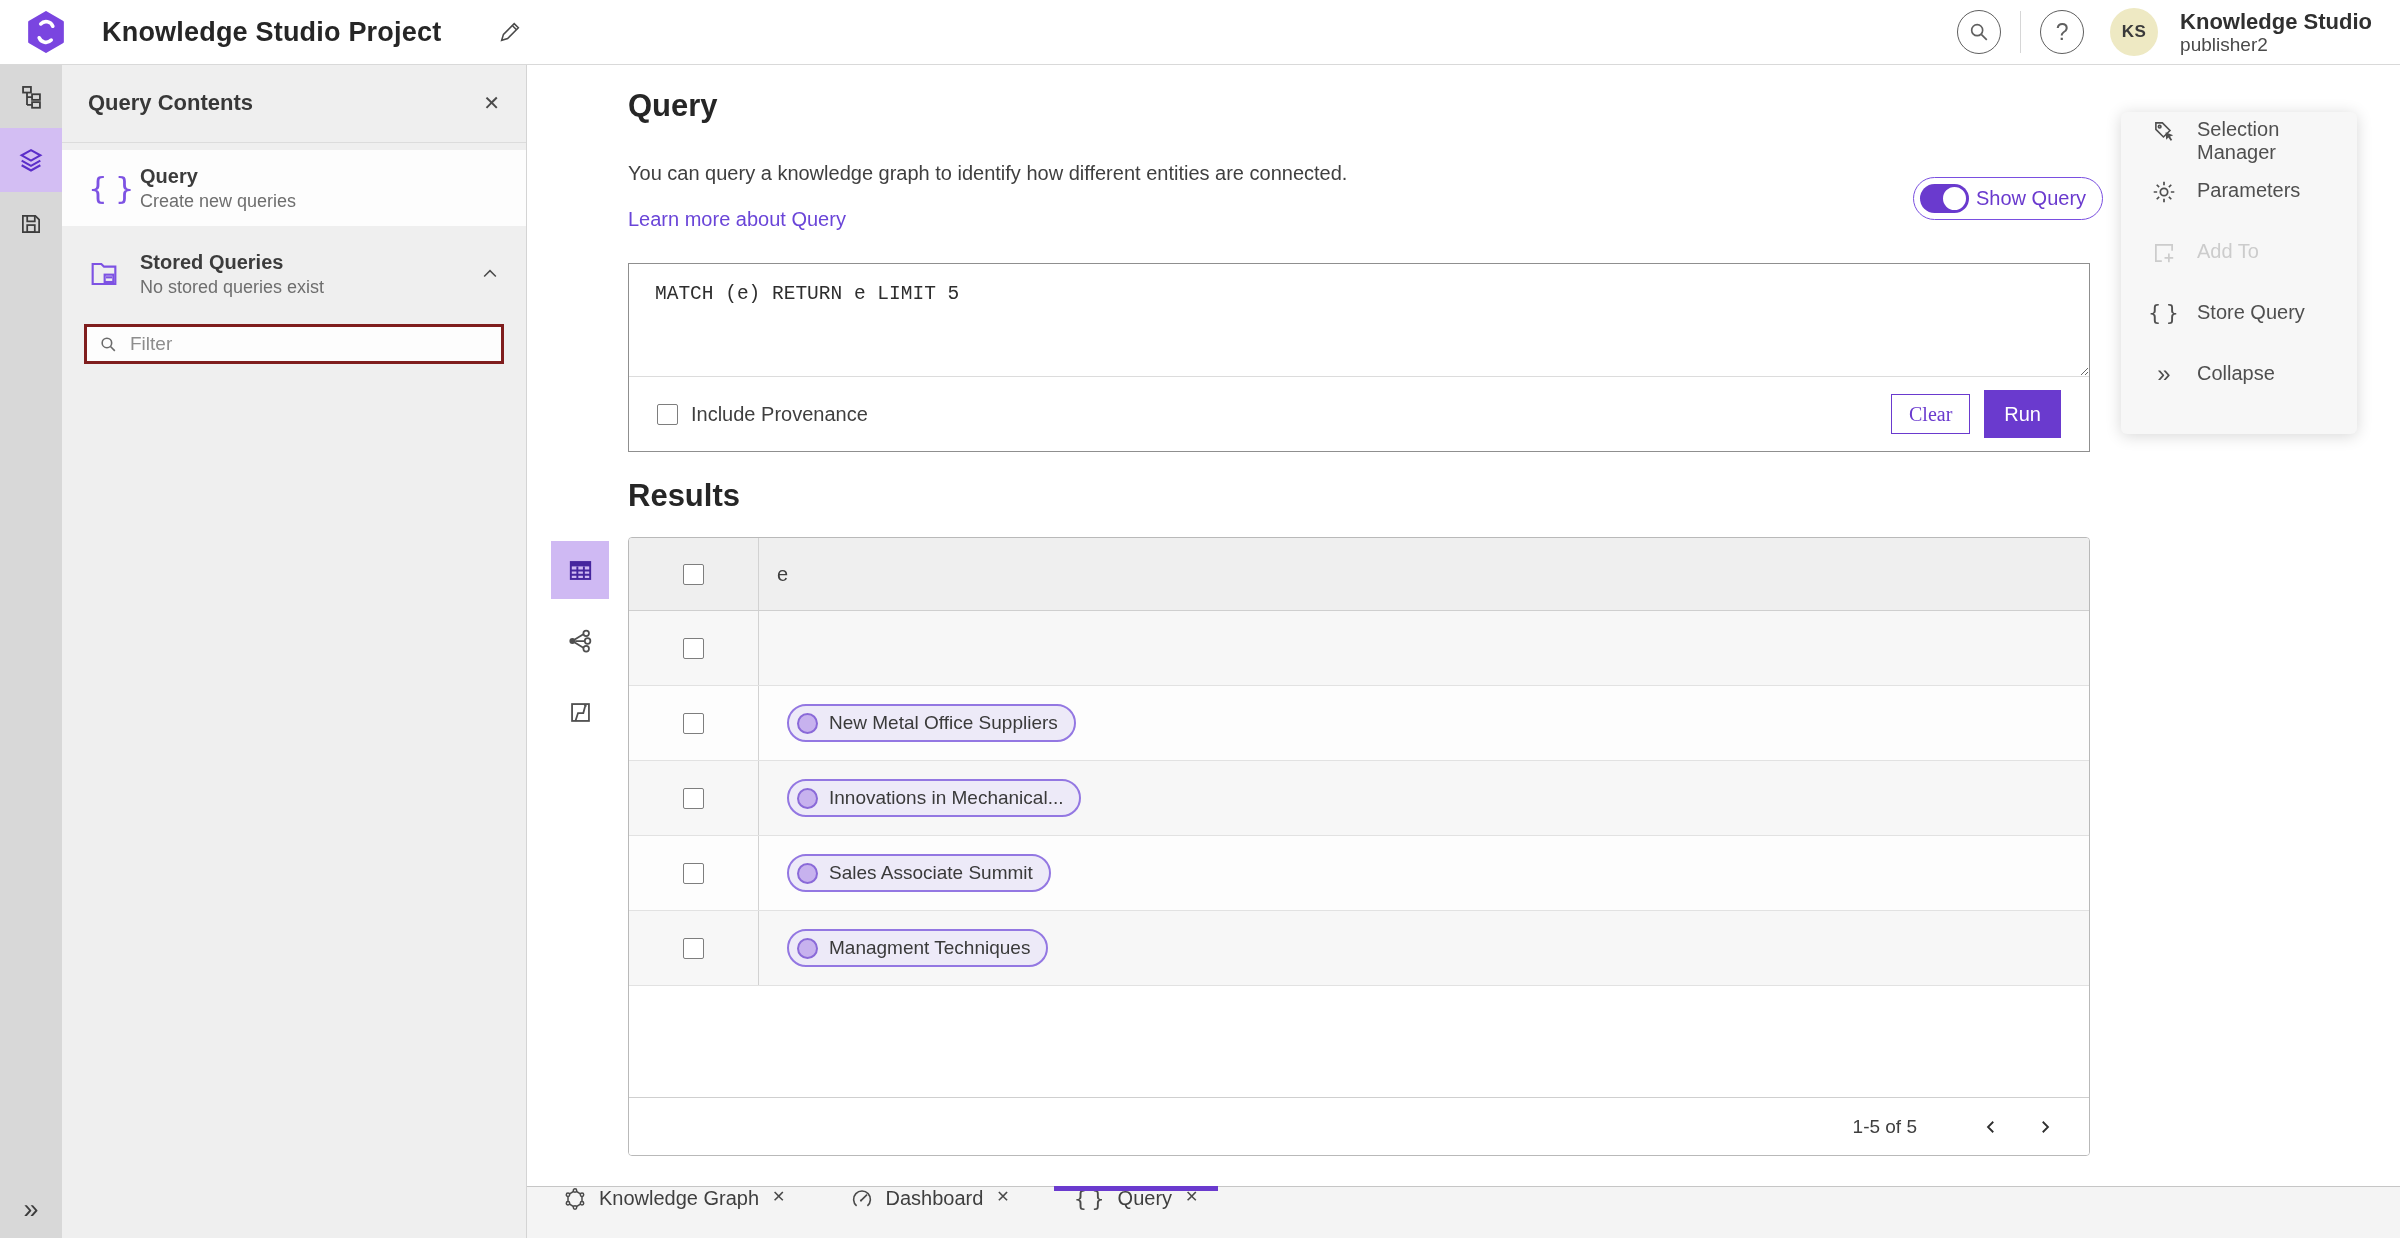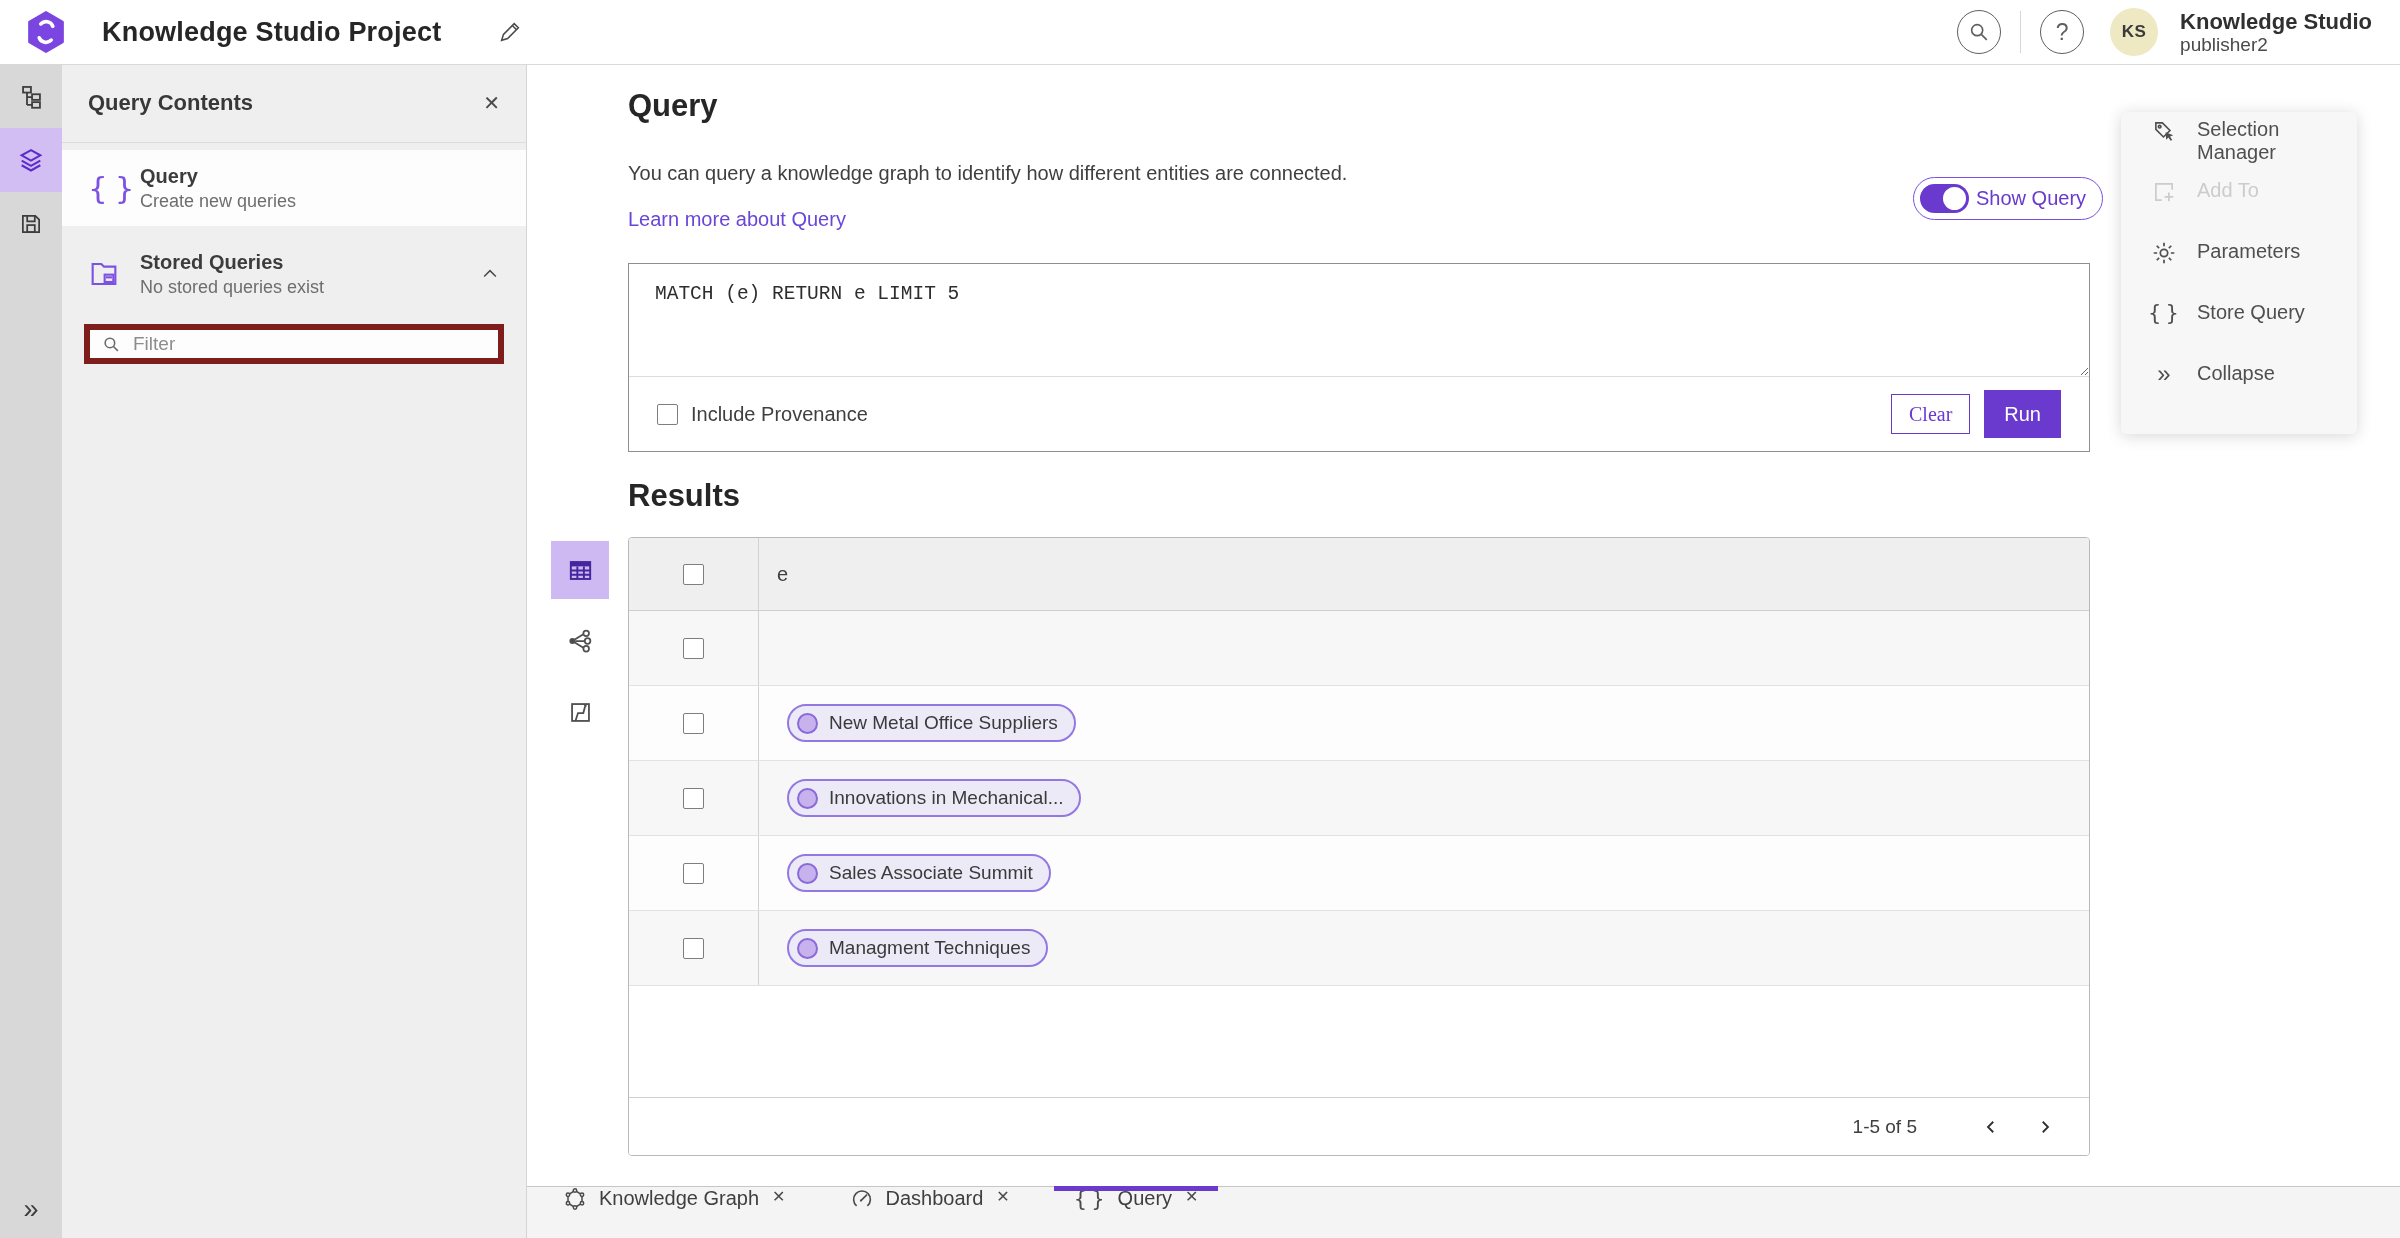--- a/index.html
+++ b/index.html
@@ -42,21 +42,21 @@
   .panel-close{margin-left:auto;font-size:20px;color:#4a4a4a;cursor:pointer;}
   .panel-item{display:flex;align-items:center;padding-left:26px;height:76px;}
   .panel-item.query{background:#fdfdfd;margin-top:7px;cursor:pointer;}
   .panel-item.stored{margin-top:10px;cursor:pointer;}
   .item-icon{width:52px;flex:0 0 auto;color:#7d52e3;display:flex;align-items:center;}
   .braces{font-family:"DejaVu Sans",sans-serif;font-size:31px;font-weight:500;color:#7d52e3;letter-spacing:2px;}
   .item-text{display:flex;flex-direction:column;gap:3px;}
   .item-title{font-size:20px;font-weight:600;color:#3c3c3c;}
   .item-sub{font-size:18px;color:#6e6e6e;}
   .chev-up{margin-left:auto;margin-right:26px;color:#4a4a4a;cursor:pointer;}
-  .filter-wrap{margin:12px 22px 0 22px;height:40px;background:#fdfdfd;border:6px solid #7f1d1d;
+  .filter-wrap{margin:12px 22px 0 22px;height:40px;background:#fdfdfd;border:3px solid #7f1d1d;
                display:flex;align-items:center;padding:0 12px;gap:10px;box-sizing:border-box;}
   .filter-wrap input{border:none;outline:none;background:transparent;font-size:19px;color:#333;
                      width:100%;font-family:"Liberation Sans",sans-serif;}
   .filter-wrap input::placeholder{color:#8d8d8d;}
   .search-glyph{color:#6a6a6a;}
 
   
   .main{position:absolute;left:527px;top:64px;right:0;bottom:52px;background:#fff;}
   .h1{position:absolute;left:101px;top:24px;font-size:31px;font-weight:700;color:#262626;}
   .desc{position:absolute;left:101px;top:98px;font-size:20px;color:#3f3f3f;}
@@ -370,38 +370,38 @@
       <div class="card-item">
         <span class="card-icon">
           <svg width="26" height="26" viewBox="0 0 24 24" fill="none" stroke="currentColor" stroke-width="1.5">
             <path d="M4.5 4.5 H10.5 L17.5 11.5 L11.5 17.5 L4.5 10.5 Z"></path>
             <circle cx="8" cy="8" r="1.2"></circle>
             <path d="M13.5 13.2 L20.5 16 L17.6 17.1 L19.6 20.2 L18.1 21.1 L16.1 18 L14 20 Z" fill="currentColor" stroke="none"></path>
           </svg>
         </span>
         <span>Selection Manager</span>
       </div>
-      <div class="card-item disabled">
-        <span class="card-icon">
-          <svg width="26" height="26" viewBox="0 0 24 24" fill="none" stroke="currentColor" stroke-width="1.6">
-            <path d="M19.5 10 V4.5 H4.5 V19.5 H10"></path>
-            <path d="M16.5 12.5 v8 M12.5 16.5 h8"></path>
-          </svg>
-        </span>
-        <span>Add To</span>
-      </div>
       <div class="card-item">
         <span class="card-icon">
           <svg width="26" height="26" viewBox="0 0 24 24" fill="none" stroke="currentColor" stroke-width="1.6">
             <circle cx="12" cy="12" r="3.4"></circle>
             <path d="M12 2.5 v3.2 M12 18.3 v3.2 M2.5 12 h3.2 M18.3 12 h3.2
                      M5.3 5.3 l2.2 2.2 M16.5 16.5 l2.2 2.2 M18.7 5.3 l-2.2 2.2 M7.5 16.5 l-2.2 2.2"></path>
           </svg>
         </span>
         <span>Parameters</span>
+      </div>
+      <div class="card-item disabled">
+        <span class="card-icon">
+          <svg width="26" height="26" viewBox="0 0 24 24" fill="none" stroke="currentColor" stroke-width="1.6">
+            <path d="M19.5 10 V4.5 H4.5 V19.5 H10"></path>
+            <path d="M16.5 12.5 v8 M12.5 16.5 h8"></path>
+          </svg>
+        </span>
+        <span>Add To</span>
       </div>
       <div class="card-item">
         <span class="card-icon">
           <span class="braces-sm">{ }</span>
         </span>
         <span>Store Query</span>
       </div>
       <div class="card-item">
         <span class="card-icon">
           <span class="dbl-chev">»</span>

